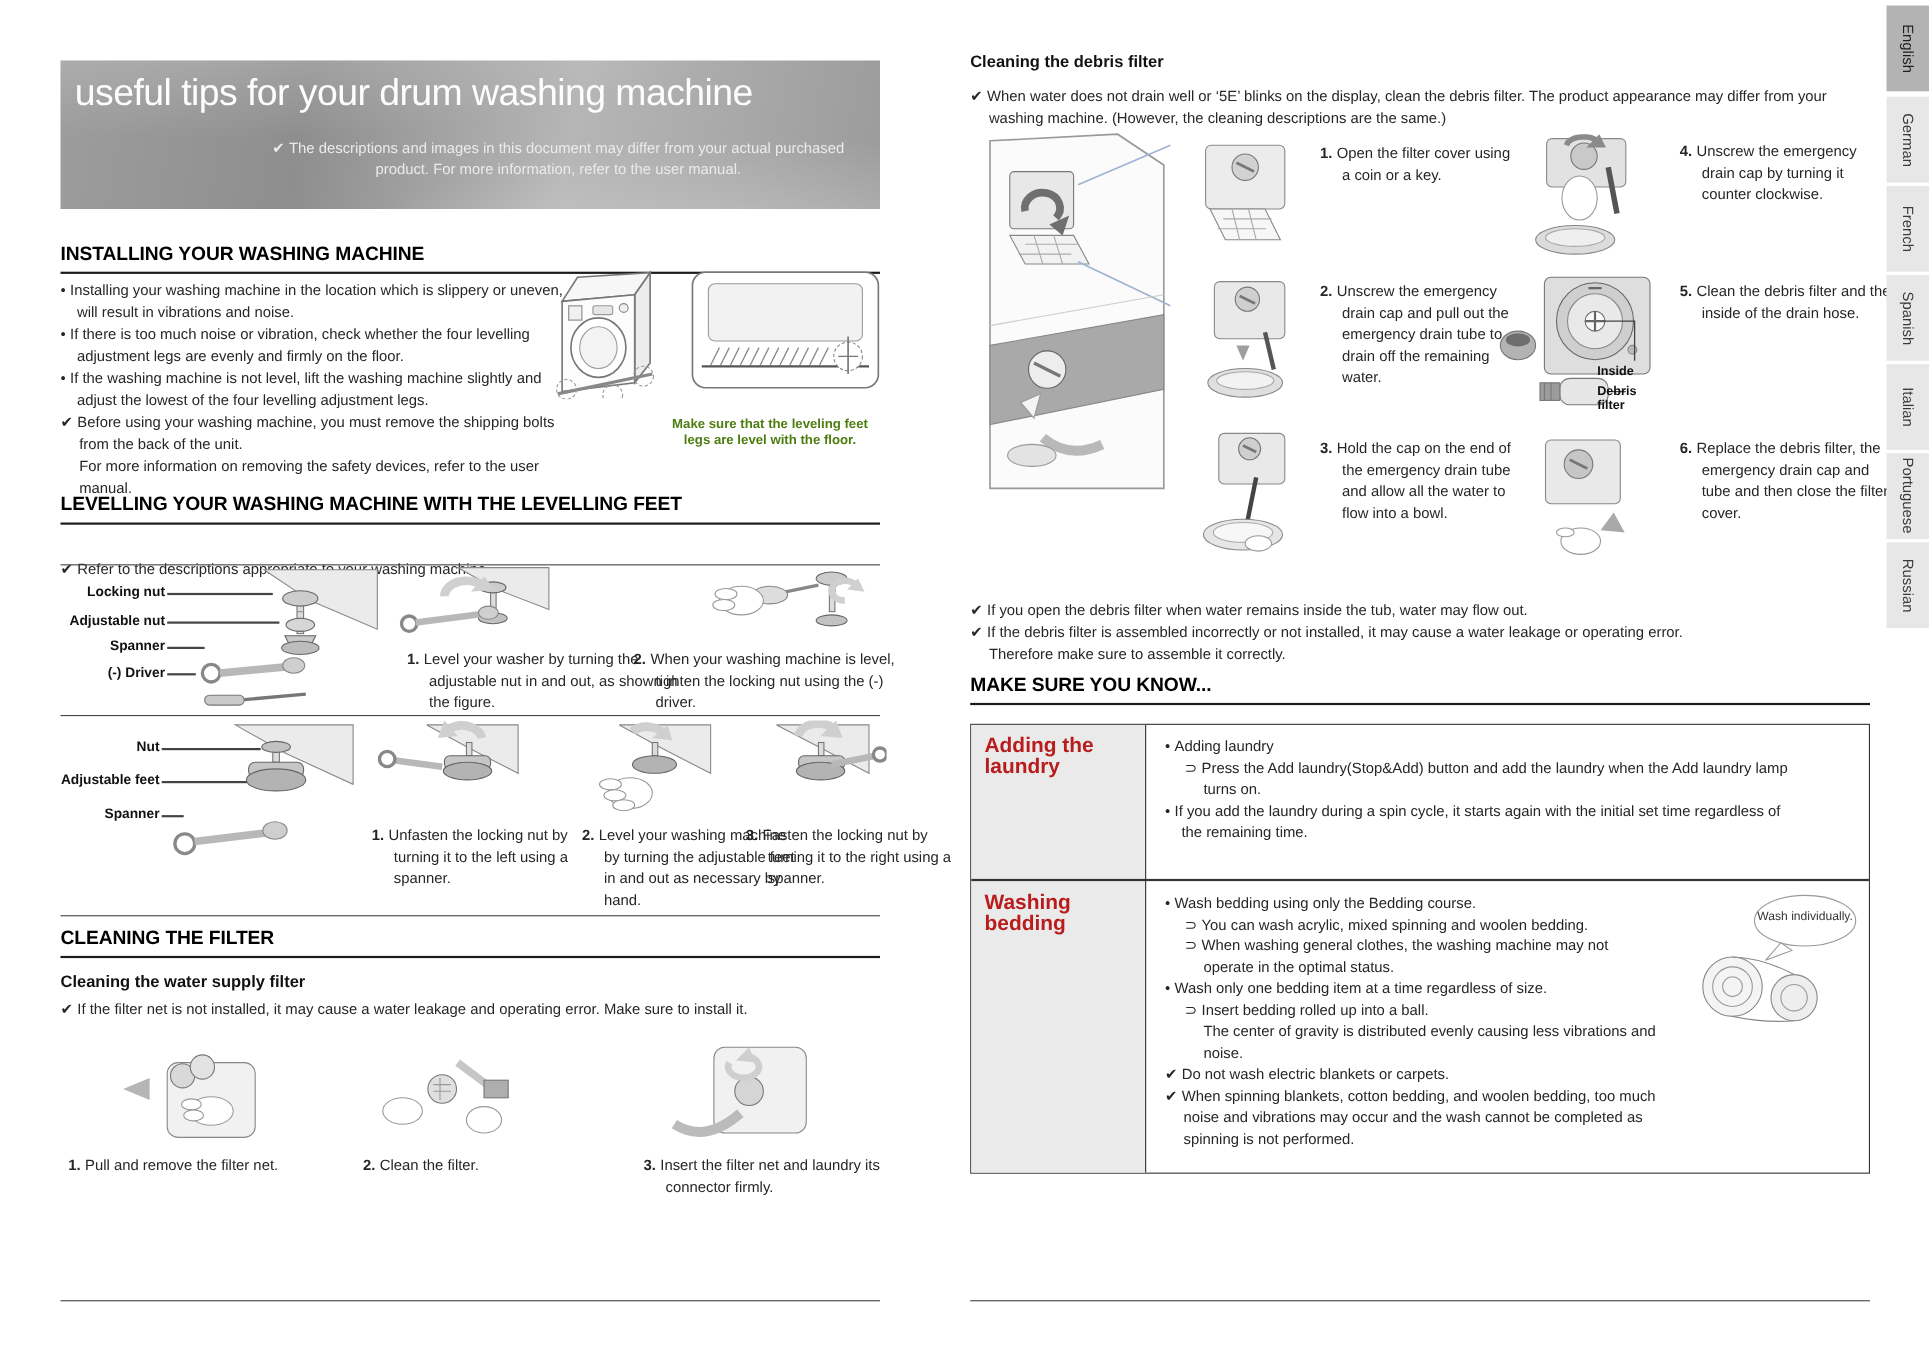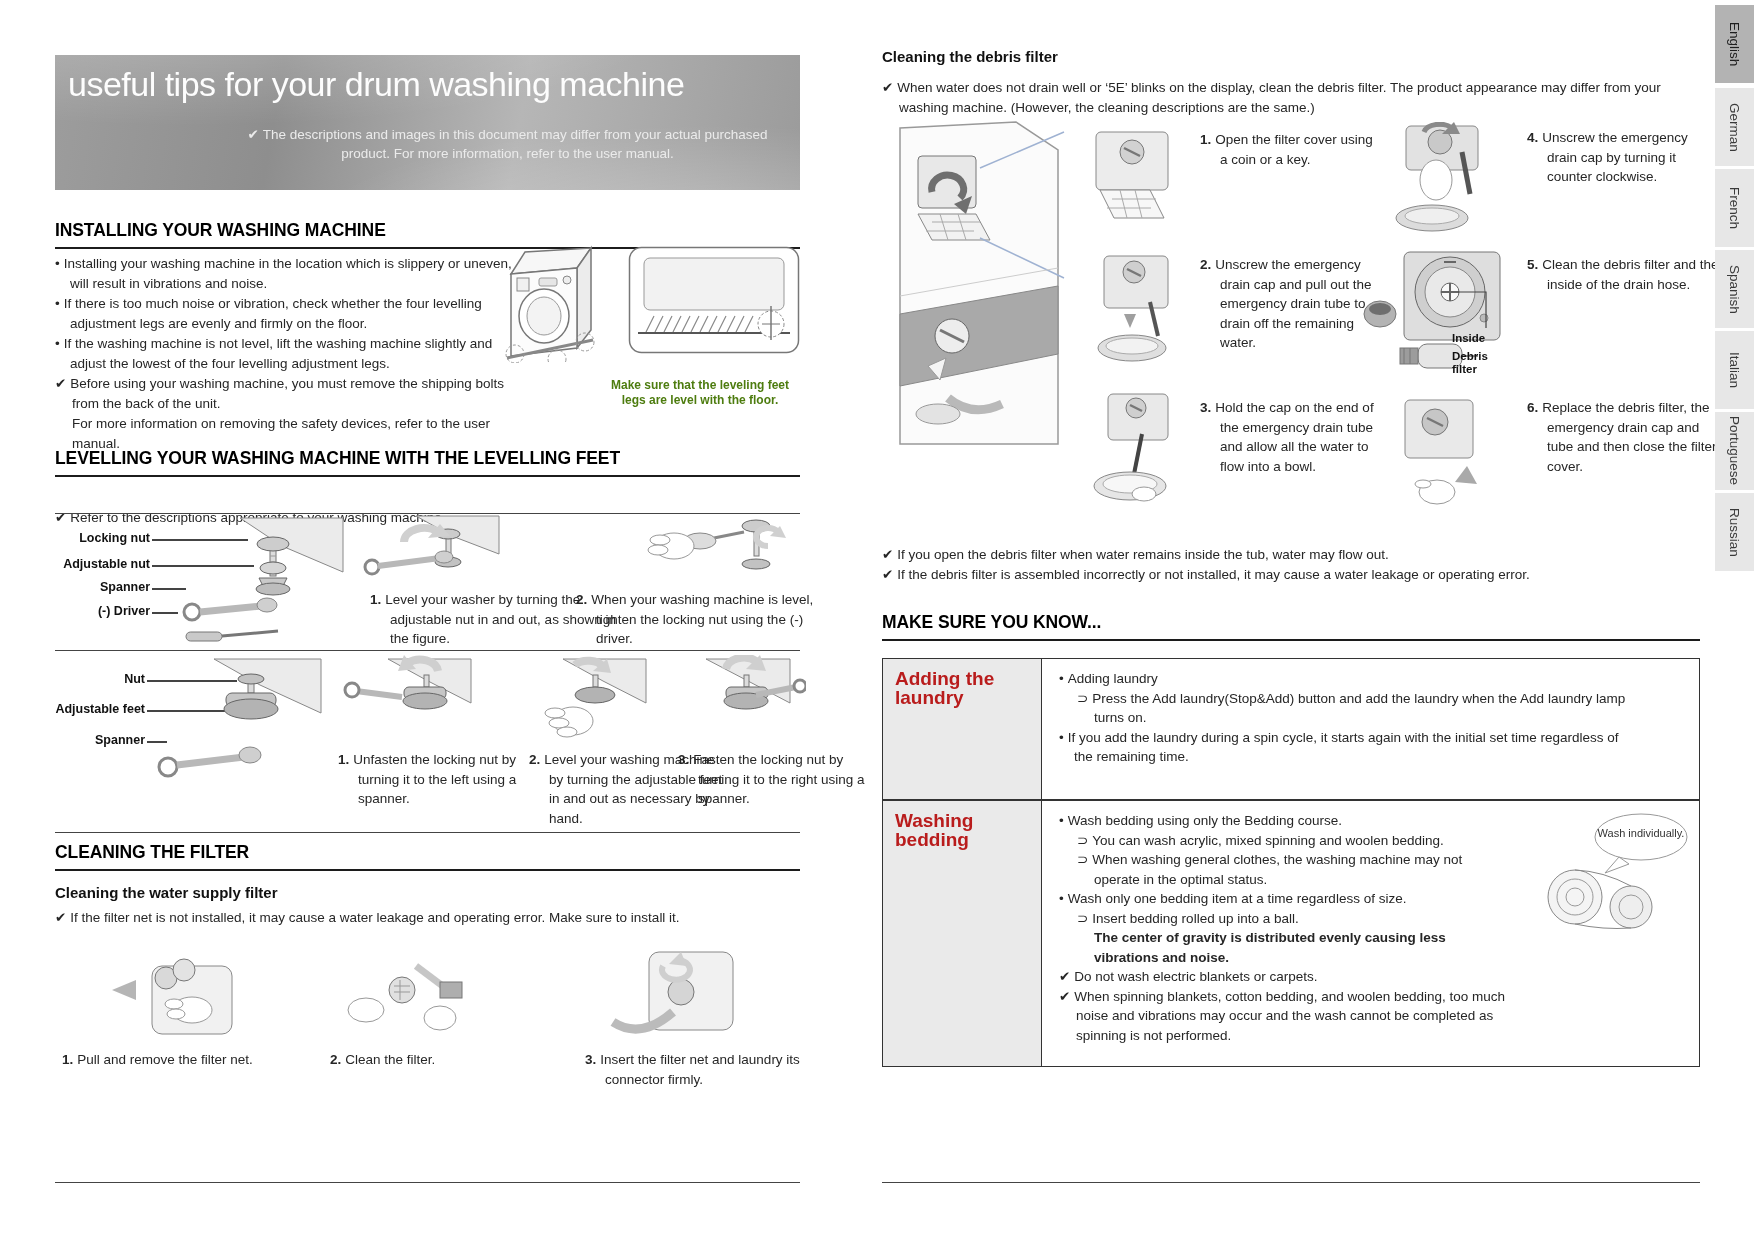--- a/index.html
+++ b/index.html
@@ -36,21 +36,21 @@
   .ilabel { position:absolute; font-size:11.5px; font-weight:bold; color:#111; line-height:13px; }
 
   
   .ktable { border:1.5px solid #333; }
   .klabelcol { position:absolute; left:0; top:0; bottom:0; width:158px; background:#eaeaea; border-right:1.5px solid #333; }
   .krowdiv { position:absolute; left:0; width:100%; height:1.5px; background:#333; }
   .klabel { position:absolute; font-size:19px; font-weight:bold; color:#b91c1c; line-height:19px; }
   .tl { line-height:19.5px; }
   .l0 { padding-left:15px; text-indent:-15px; }
   .l1 { padding-left:35px; text-indent:-17px; }
-  .l2 { padding-left:35px;font-weight:bold; }
+  .l2 { padding-left:35px; }
   .lc { padding-left:17px; text-indent:-17px; }
 
   
   .tab { position:absolute; left:1715px; width:39px; height:78px; background:#e7e7e7;
          writing-mode:vertical-rl; text-align:center; line-height:39px;
          font-size:13.5px; color:#3a3a3a; cursor:pointer; }
   .tab.active { background:#b3b3b3; color:#1f1f1f; }
 
   svg { display:block; }
   .bubble-txt { position:absolute; text-align:center; font-size:11px; line-height:13px; color:#333; }
@@ -342,20 +342,21 @@
     <circle cx="50" cy="30" r="13" fill="#c6c6c6" stroke="#777"></circle>
     <line x1="42" y1="26" x2="58" y2="34" stroke="#777" stroke-width="2.5"></line>
     <polygon points="82,74 92,92 70,90" fill="#a9a9a9"></polygon>
     <ellipse cx="52" cy="100" rx="18" ry="12" fill="#fff" stroke="#999"></ellipse>
     <ellipse cx="38" cy="92" rx="8" ry="4" fill="#fff" stroke="#999"></ellipse>
   </svg>
   <div class="abs step" style="left:1527px; top:398px; width:173px;"><b>6.</b><span>Replace the debris filter, the emergency drain cap and tube and then close the filter cover.</span></div>
 
   <div class="abs chk" style="left:882px; top:545px; width:812px;"><span class="mk">✔</span><span>If you open the debris filter when water remains inside the tub, water may flow out.</span></div>
   <div class="abs chk" style="left:882px; top:565px; width:812px;"><span class="mk">✔</span><span>If the debris filter is assembled incorrectly or not installed, it may cause a water leakage or operating error.</span></div>
+  <div class="abs cont" style="left:882px; top:585px; width:812px;">Therefore make sure to assemble it correctly.</div>
 
   <div class="abs h1" style="left:882px; top:612px; width:818px;">MAKE SURE YOU KNOW...</div>
 
   <div class="abs ktable" style="left:882px; top:658px; width:816px; height:407px;">
     <div class="klabelcol"></div>
     <div class="krowdiv" style="top:140px;"></div>
 
     <div class="klabel" style="left:12px; top:10px; width:112px;">Adding the laundry</div>
     <div class="abs" style="left:176px; top:10px; width:580px;">
       <div class="tl l0"><span class="mk">•</span><span>Adding laundry</span></div>

